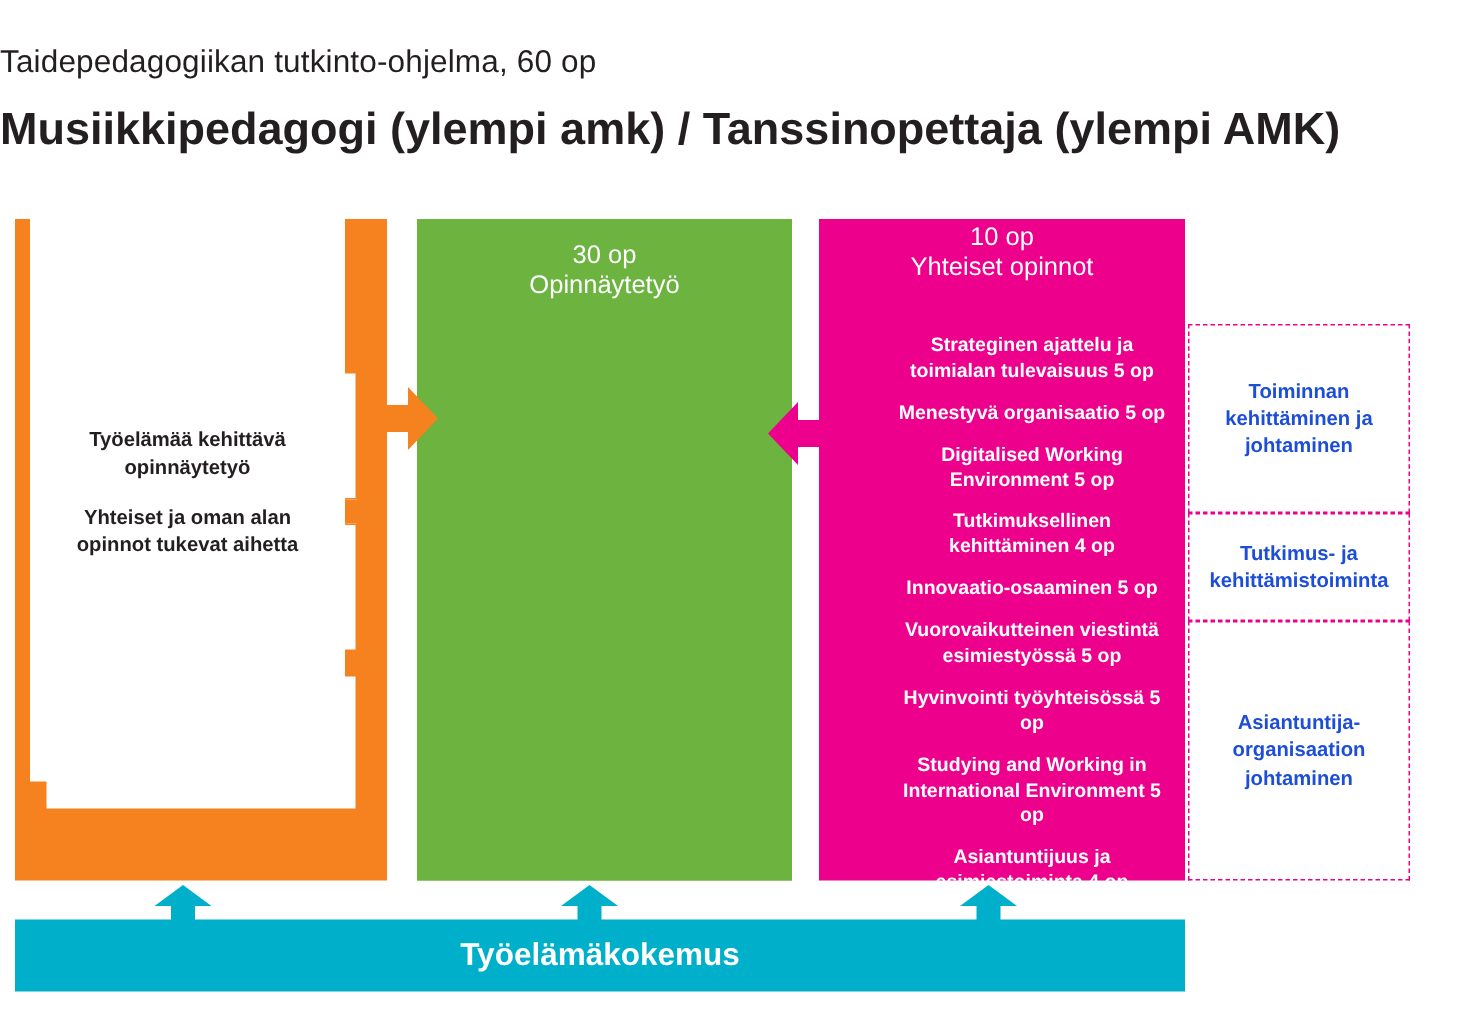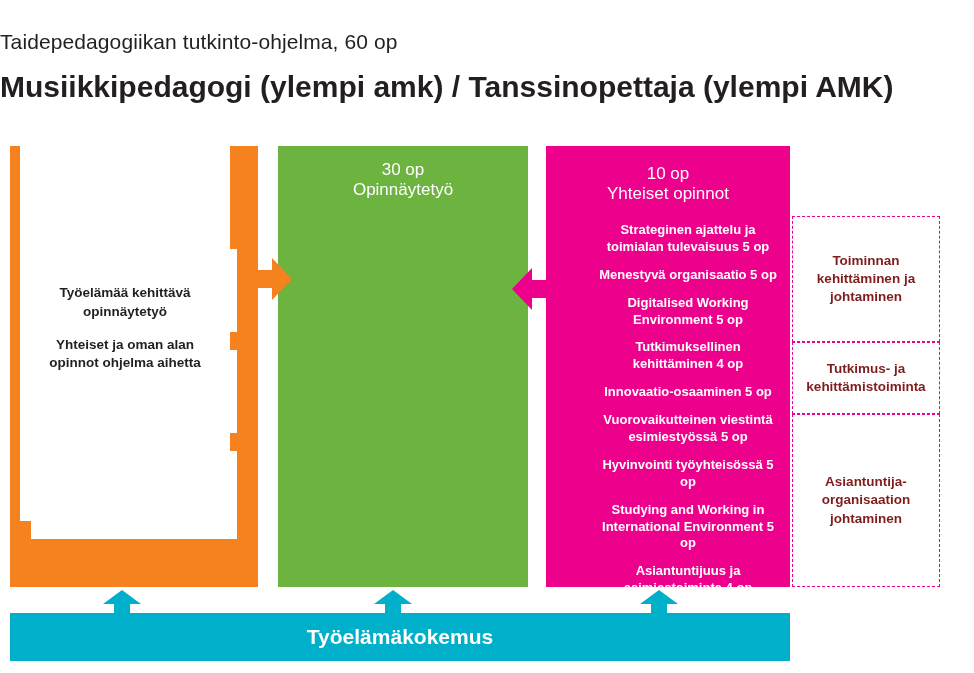--- a/index.html
+++ b/index.html
@@ -58,38 +58,38 @@
     position:absolute;left:20px;top:136px;width:210px;height:385px;
     background:#ffffff;
     box-sizing:border-box;
     padding:22px 18px;
     font-size:13.5px;font-weight:bold;text-align:center;line-height:1.4;
     display:flex;flex-direction:column;justify-content:center;gap:14px;
   }
 
   
   #col-pink{left:546px;top:146px;width:244px;height:441px;background:#ec008c;}
-  #col-pink .col-header{padding-top:18px;font-size:17px;}
+  #col-pink .col-header{padding-top:2px;font-size:17px;}
   #pink-list{
     position:absolute;left:0;top:66px;width:244px;height:375px;
     color:#ffffff;font-size:13px;font-weight:bold;text-align:center;line-height:1.3;
     padding-top:10px;box-sizing:border-box;
     display:flex;flex-direction:column;gap:11px;padding-left:40px;
   }
   #pink-list .pl-item{padding:0 12px;}
 
   
   .dashed{
     position:absolute;left:792px;width:148px;
     border:1.6px dashed #ec008c;
     box-sizing:border-box;
     display:flex;align-items:center;justify-content:center;
     text-align:center;
     font-size:13.5px;font-weight:bold;line-height:1.35;
-    color:#7f1d1d;
+    color:#1d4ed8;
     padding:4px 8px;
   }
   #d1{top:216px;height:126px;}
   #d2{top:342px;height:72px;}
   #d3{top:414px;height:173px;}
 
   
   #bottom-bar{
     position:absolute;left:10px;top:613px;width:780px;height:48px;
     background:#00b0ca;
@@ -140,21 +140,21 @@
   <div class="orange-box" id="ob3">Monialaiset taidepedagogiikan työmuodot 10 op</div>
 </div>
 
 <div class="col" id="col-green">
   <div class="col-header" style="white-space:pre-line;">30 op
 Opinnäytetyö</div>
   <div id="green-inner"></div>
 </div>
 <div id="green-box">
   <div>Työelämää kehittävä opinnäytetyö</div>
-  <div>Yhteiset ja oman alan opinnot ohjelma aihetta</div>
+  <div>Yhteiset ja oman alan opinnot tukevat aihetta</div>
 </div>
 
 <div class="col" id="col-pink">
   <div class="col-header" style="white-space:pre-line;">10 op
 Yhteiset opinnot</div>
   <div id="pink-list">
     <div class="pl-item">Strateginen ajattelu ja toimialan tulevaisuus 5 op</div>
     <div class="pl-item">Menestyvä organisaatio 5 op</div>
     <div class="pl-item">Digitalised Working Environment 5 op</div>
     <div class="pl-item">Tutkimuksellinen kehittäminen 4 op</div>

